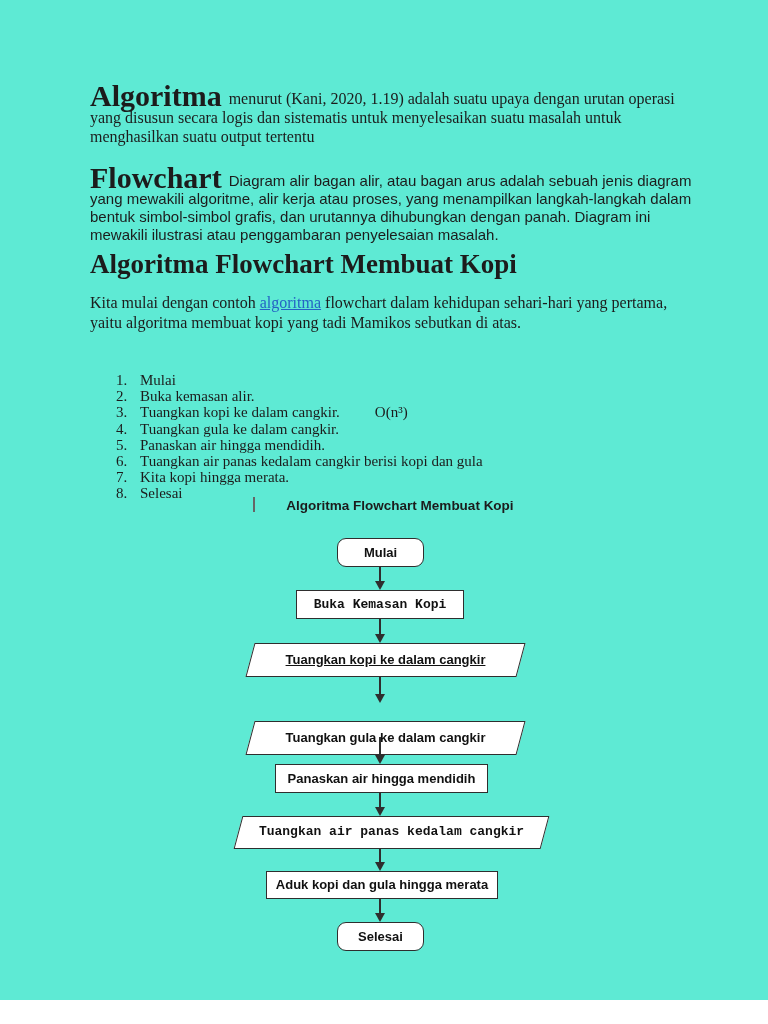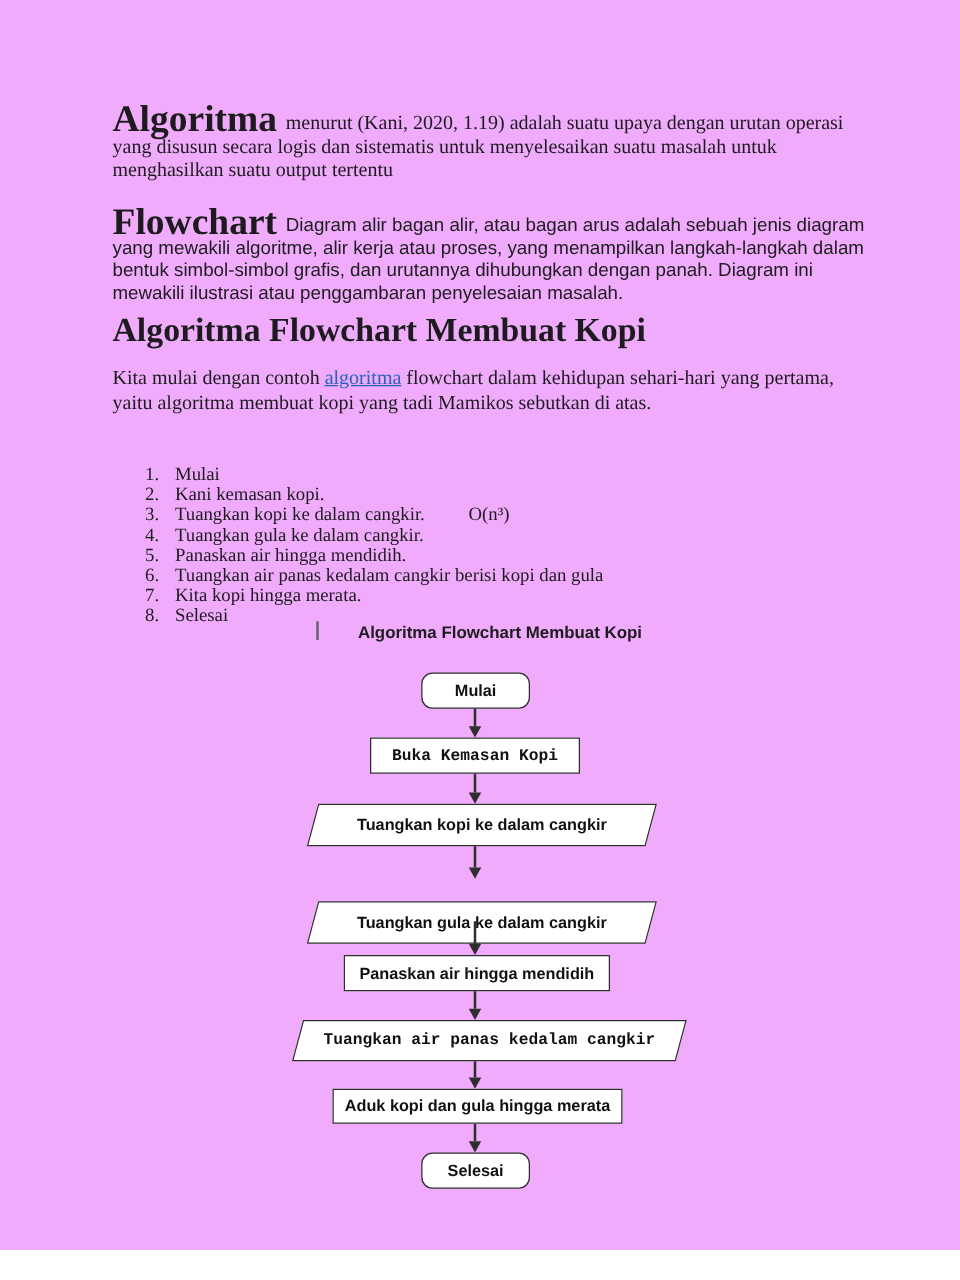--- a/index.html
+++ b/index.html
@@ -1,16 +1,16 @@
 <!DOCTYPE html>
 <html lang="id"><head>
 <meta charset="utf-8">
 <style>
   html,body{margin:0;padding:0;background:#ffffff;}
-  .page{position:relative;width:768px;height:1000px;background:#f0abfc;overflow:hidden;
+  .page{position:relative;width:768px;height:1000px;background:#5eead4;overflow:hidden;
         color:#1c1c1c;font-family:"Liberation Serif",serif;}
   .abs{position:absolute;}
   
   .p{margin:0;}
   .serif{font-family:"Liberation Serif",serif;font-size:16px;line-height:19px;}
   .sans-body{font-family:"Liberation Sans",sans-serif;font-size:15px;line-height:18px;}
   .h-inline{font-family:"Liberation Serif",serif;font-weight:bold;font-size:30px;
             line-height:19px;margin-right:7px;vertical-align:-2px;}
   .h2{font-family:"Liberation Serif",serif;font-weight:bold;font-size:27px;line-height:28px;margin:0;}
   .link{color:#2563c4;text-decoration:underline;cursor:pointer;}
@@ -46,21 +46,21 @@
   <p class="p serif abs" style="top:86px;left:90px;width:592px;"><span class="h-inline">Algoritma</span><span>menurut (Kani, 2020, 1.19) adalah suatu upaya dengan urutan operasi yang disusun secara logis dan sistematis untuk menyelesaikan suatu masalah untuk menghasilkan suatu output tertentu</span></p>
 
   <p class="p sans-body abs" style="top:168px;left:90px;width:606px;"><span class="h-inline">Flowchart</span><span>Diagram alir bagan alir, atau bagan arus adalah sebuah jenis diagram yang mewakili algoritme, alir kerja atau proses, yang menampilkan langkah-langkah dalam bentuk simbol-simbol grafis, dan urutannya dihubungkan dengan panah. Diagram ini mewakili ilustrasi atau penggambaran penyelesaian masalah.</span></p>
 
   <h2 class="h2 abs" style="top:250px;left:90px;width:600px;">Algoritma Flowchart Membuat Kopi</h2>
 
   <p class="p serif abs" style="top:293px;left:90px;width:592px;line-height:20px;"><span>Kita mulai dengan contoh </span><a class="link">algoritma</a><span> flowchart dalam kehidupan sehari-hari yang pertama, yaitu algoritma membuat kopi yang tadi Mamikos sebutkan di atas.</span></p>
 
   <ol class="steps abs" style="top:348px;left:116px;margin-top:24px;">
     <li class="step"><span class="num">1.</span><span>Mulai</span></li>
-    <li class="step"><span class="num">2.</span><span>Kani kemasan kopi.</span></li>
+    <li class="step"><span class="num">2.</span><span>Buka kemasan alir.</span></li>
     <li class="step"><span class="num">3.</span><span>Tuangkan kopi ke dalam cangkir.</span><span class="annot">O(n³)</span></li>
     <li class="step"><span class="num">4.</span><span>Tuangkan gula ke dalam cangkir.</span></li>
     <li class="step"><span class="num">5.</span><span>Panaskan air hingga mendidih.</span></li>
     <li class="step"><span class="num">6.</span><span>Tuangkan air panas kedalam cangkir berisi kopi dan gula</span></li>
     <li class="step"><span class="num">7.</span><span>Kita kopi hingga merata.</span></li>
     <li class="step"><span class="num">8.</span><span>Selesai</span></li>
   </ol>
 
   <div class="abs cursor-bar" style="left:253px;top:497px;height:15px;"></div>
   <div class="fc-title abs" style="left:230px;top:498px;width:340px;">Algoritma Flowchart Membuat Kopi</div>
@@ -76,21 +76,21 @@
   <div class="node rect" style="left:296px;top:590px;width:168px;height:29px;">
     <div class="lbl" style="line-height:27px;font-family:Liberation Mono, monospace;">Buka Kemasan Kopi</div>
   </div>
   <div class="arrow" style="left:375px;top:619px;height:24px;">
       <div class="shaft"></div>
       <div class="head"></div>
     </div>
 
   <div class="node io" style="left:250px;top:643px;width:271px;height:34px;">
     <div class="skew"></div>
-    <div class="lbl" style="line-height:33px;">Tuangkan kopi ke dalam cangkir</div>
+    <div class="lbl" style="line-height:33px;text-decoration:underline;">Tuangkan kopi ke dalam cangkir</div>
   </div>
   <div class="arrow" style="left:375px;top:677px;height:26px;">
       <div class="shaft"></div>
       <div class="head"></div>
     </div>
 
   <div class="node io" style="left:250px;top:721px;width:271px;height:34px;">
     <div class="skew"></div>
     <div class="lbl" style="line-height:33px;">Tuangkan gula ke dalam cangkir</div>
   </div>

